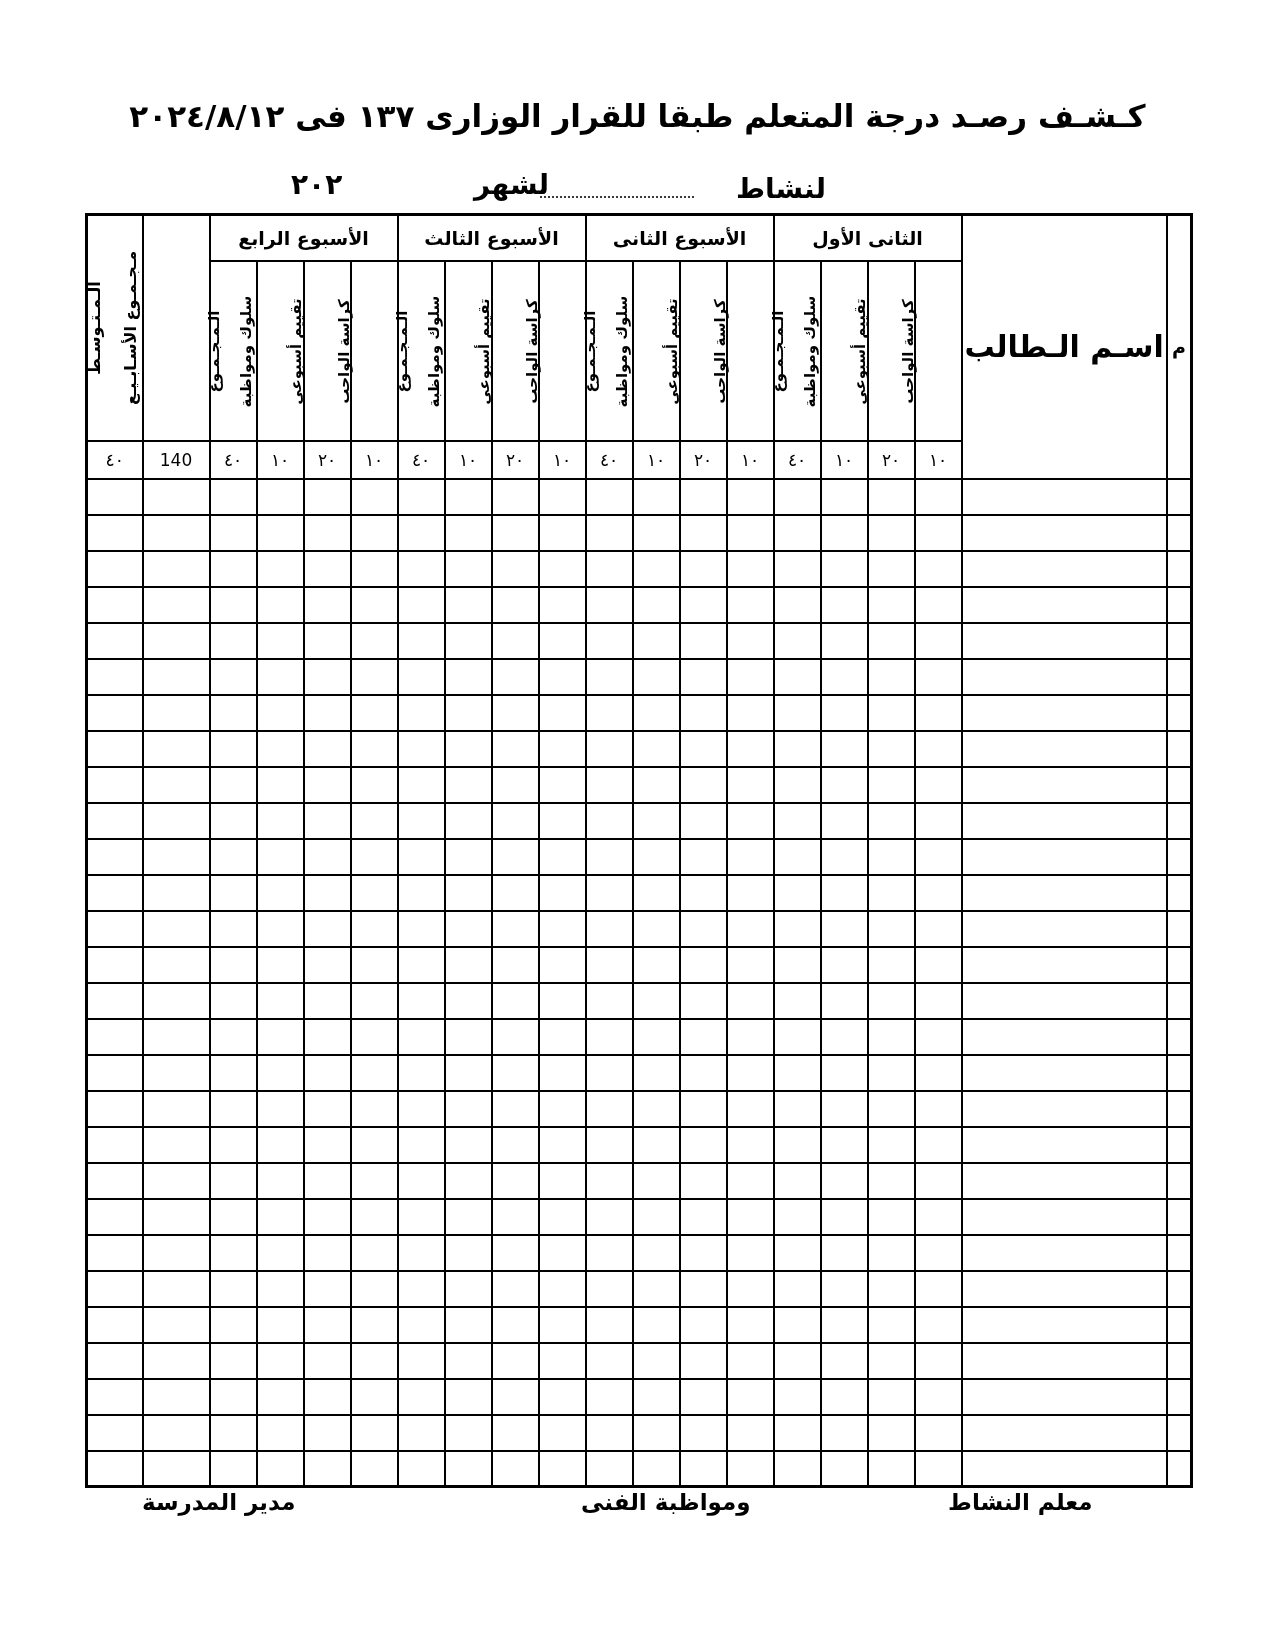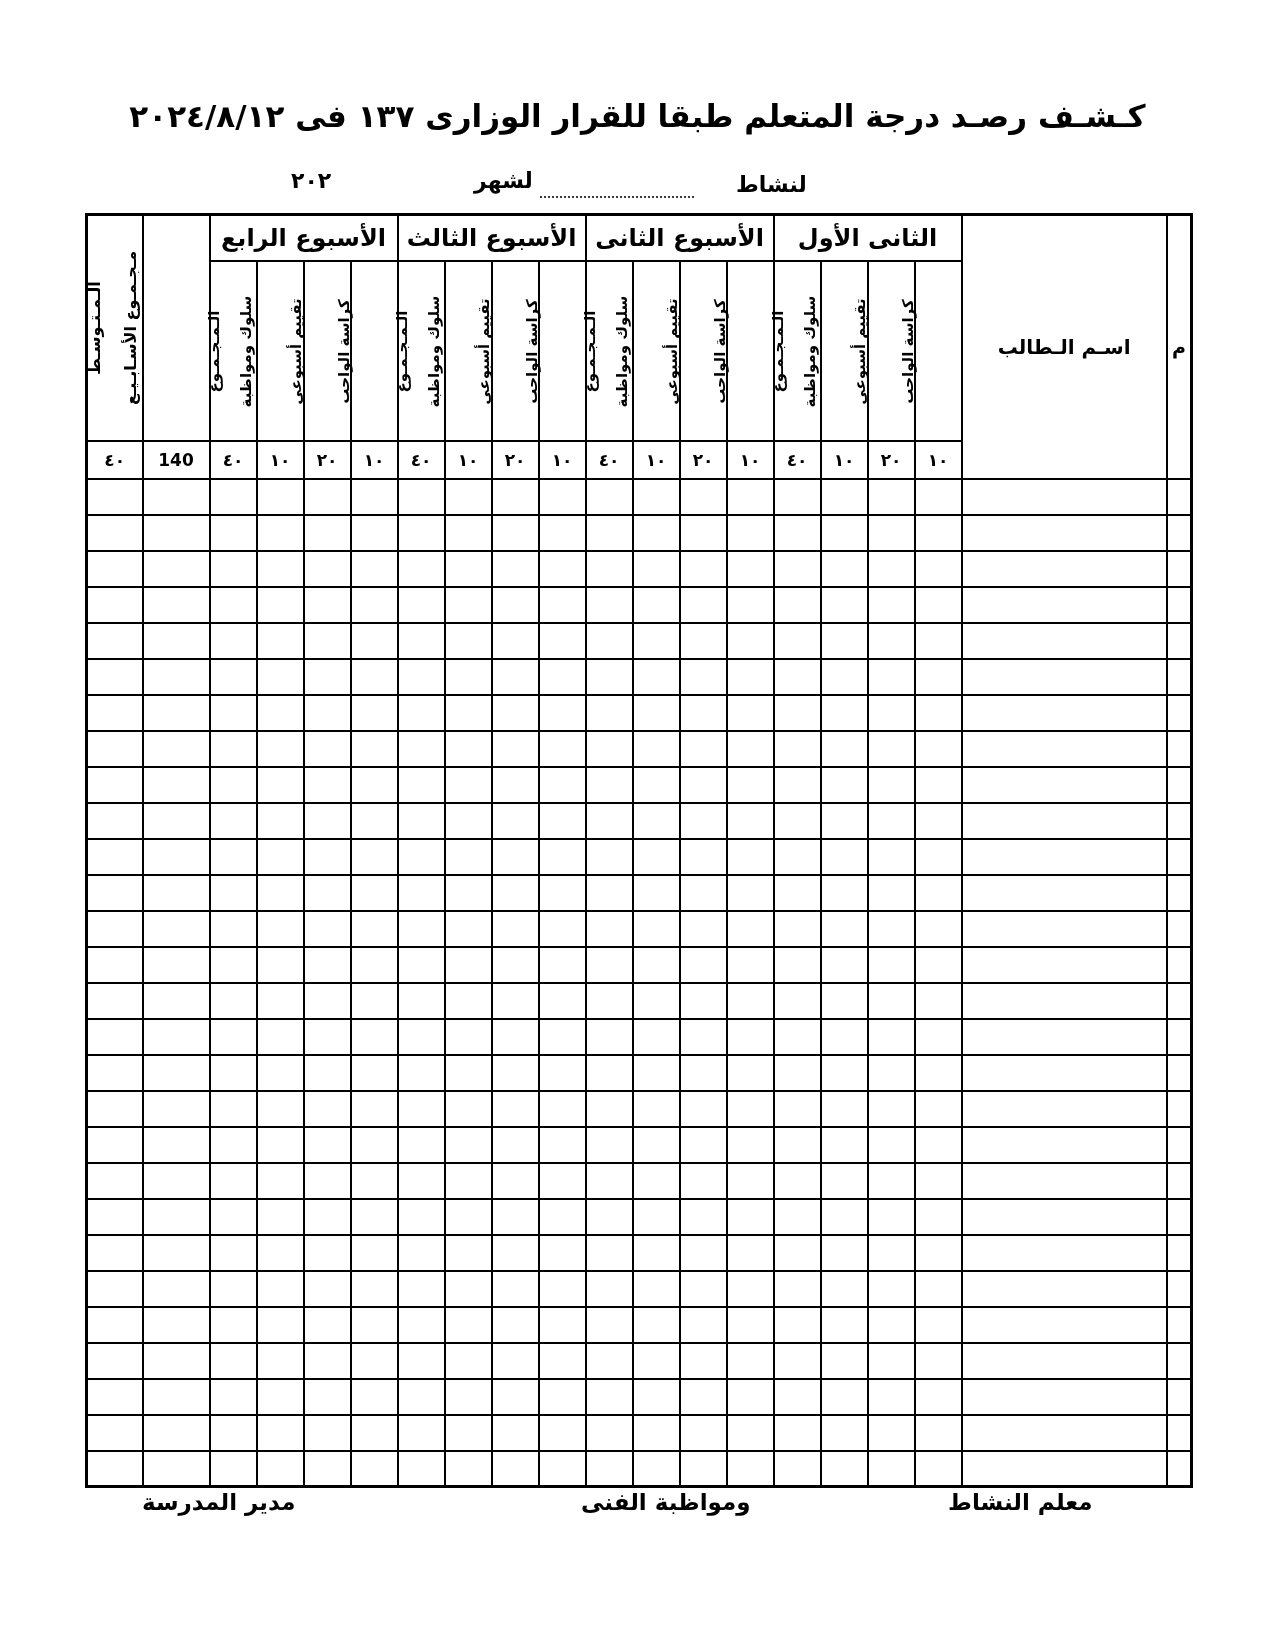--- a/index.html
+++ b/index.html
@@ -25,21 +25,21 @@
     font-weight:bold;
     letter-spacing:0;
     white-space:nowrap;
   }
   .subtitle-line {
     position:absolute;
     top:164px; left:0; right:0; height:46px;
   }
   .subtitle-line .lbl {
     position:absolute;
-    font-size:22px;
+    font-size:28px;
     font-weight:bold;
     white-space:nowrap;
   }
   .activity-label { left:736px; top:8px; }
   .month-label    { left:474px; top:4px; }
   .year-partial   { left:291px; top:4px; }
   .fill-dots {
     position:absolute;
     left:540px; top:6px;
     width:154px; height:28px;
@@ -60,33 +60,33 @@
     padding:0;
     text-align:center;
     vertical-align:middle;
     font-weight:bold;
     overflow:visible;
   }
   tr.group-row    { height:46px; }
   tr.vlabel-row   { height:180px; }
   tr.max-row      { height:38px; }
   tbody tr        { height:36px; }
-  th.group-cell   { font-size:24px; white-space:nowrap; }
+  th.group-cell   { font-size:19px; white-space:nowrap; }
   th.serial-head  { font-size:19px; }
-  th.name-head    { font-size:20px; letter-spacing:1px; white-space:nowrap; }
+  th.name-head    { font-size:30px; letter-spacing:1px; white-space:nowrap; }
   .vtext {
     display:inline-block;
     transform:rotate(-90deg);
     white-space:nowrap;
     font-size:15px;
     font-weight:bold;
     line-height:1;
   }
   th.span-head .vtext { font-size:16px; }
-  td.num-cell { font-size:17px; font-weight:bold; }
+  td.num-cell { font-size:17px; font-weight:normal; }
   
   .footer-label {
     position:absolute;
     top:1489px;
     font-size:23px;
     font-weight:bold;
     white-space:nowrap;
   }
   .sig-activity-teacher { left:948px; }
   .sig-supervisor       { left:581px; }

